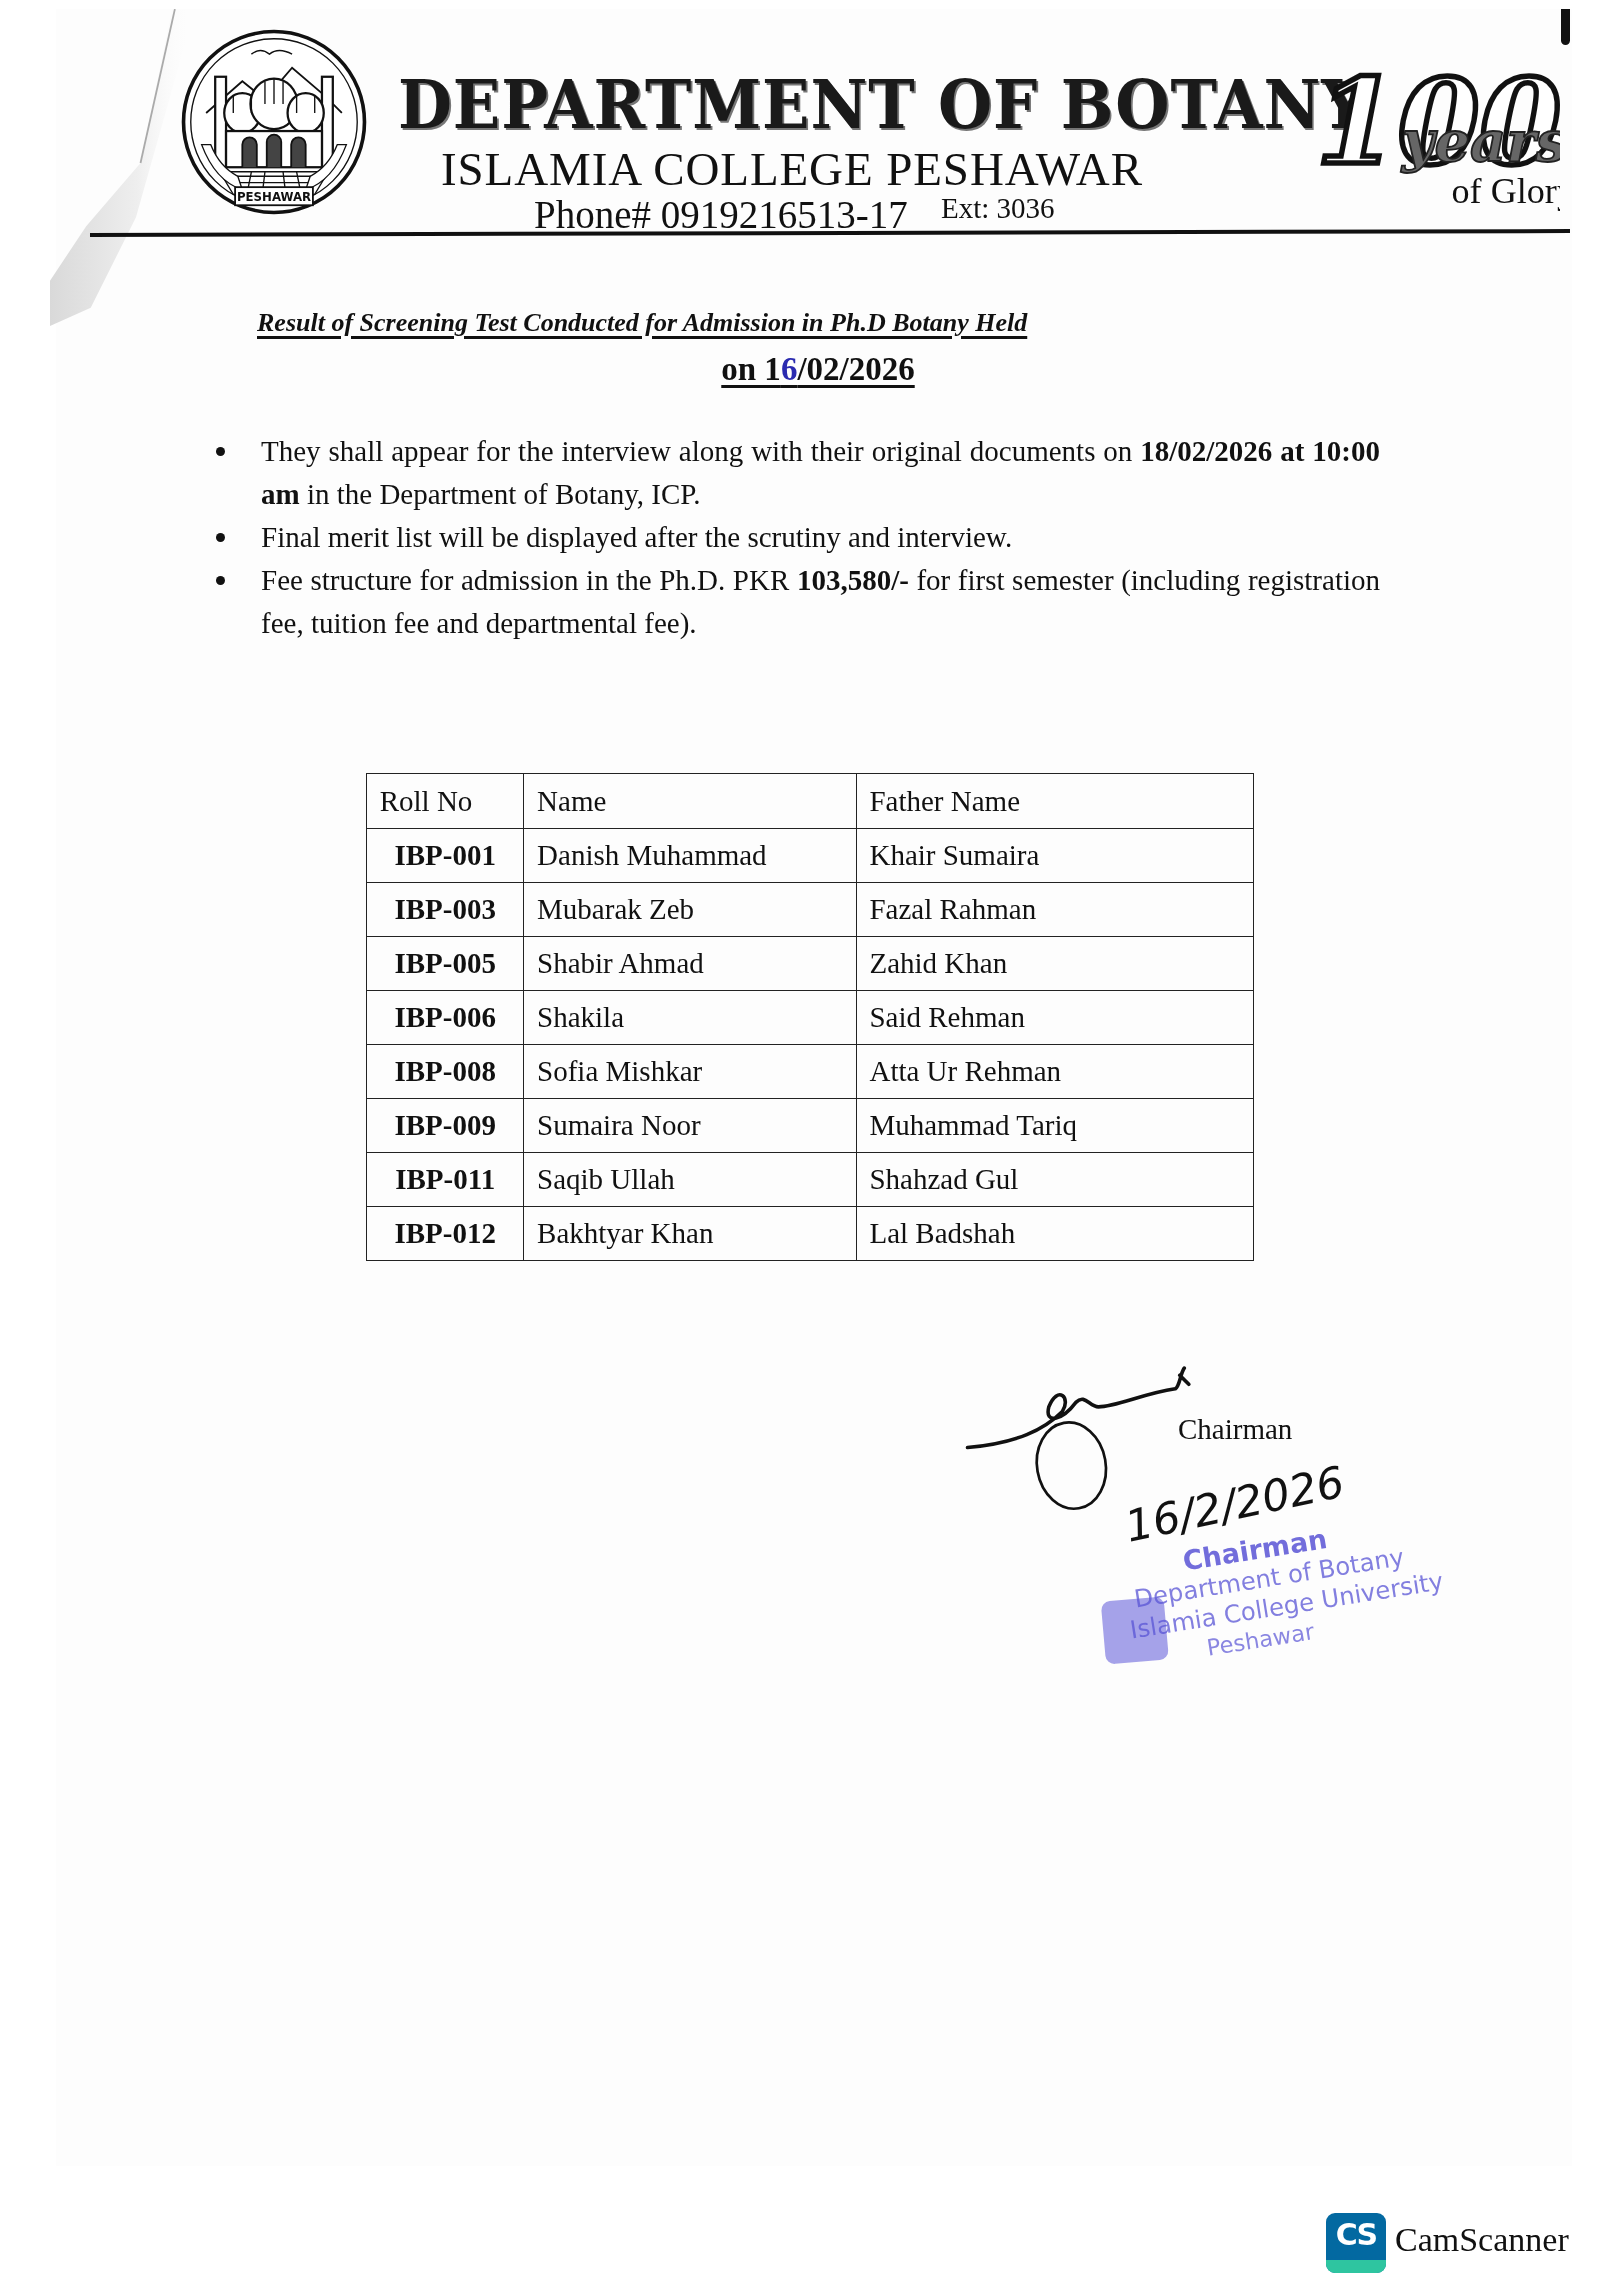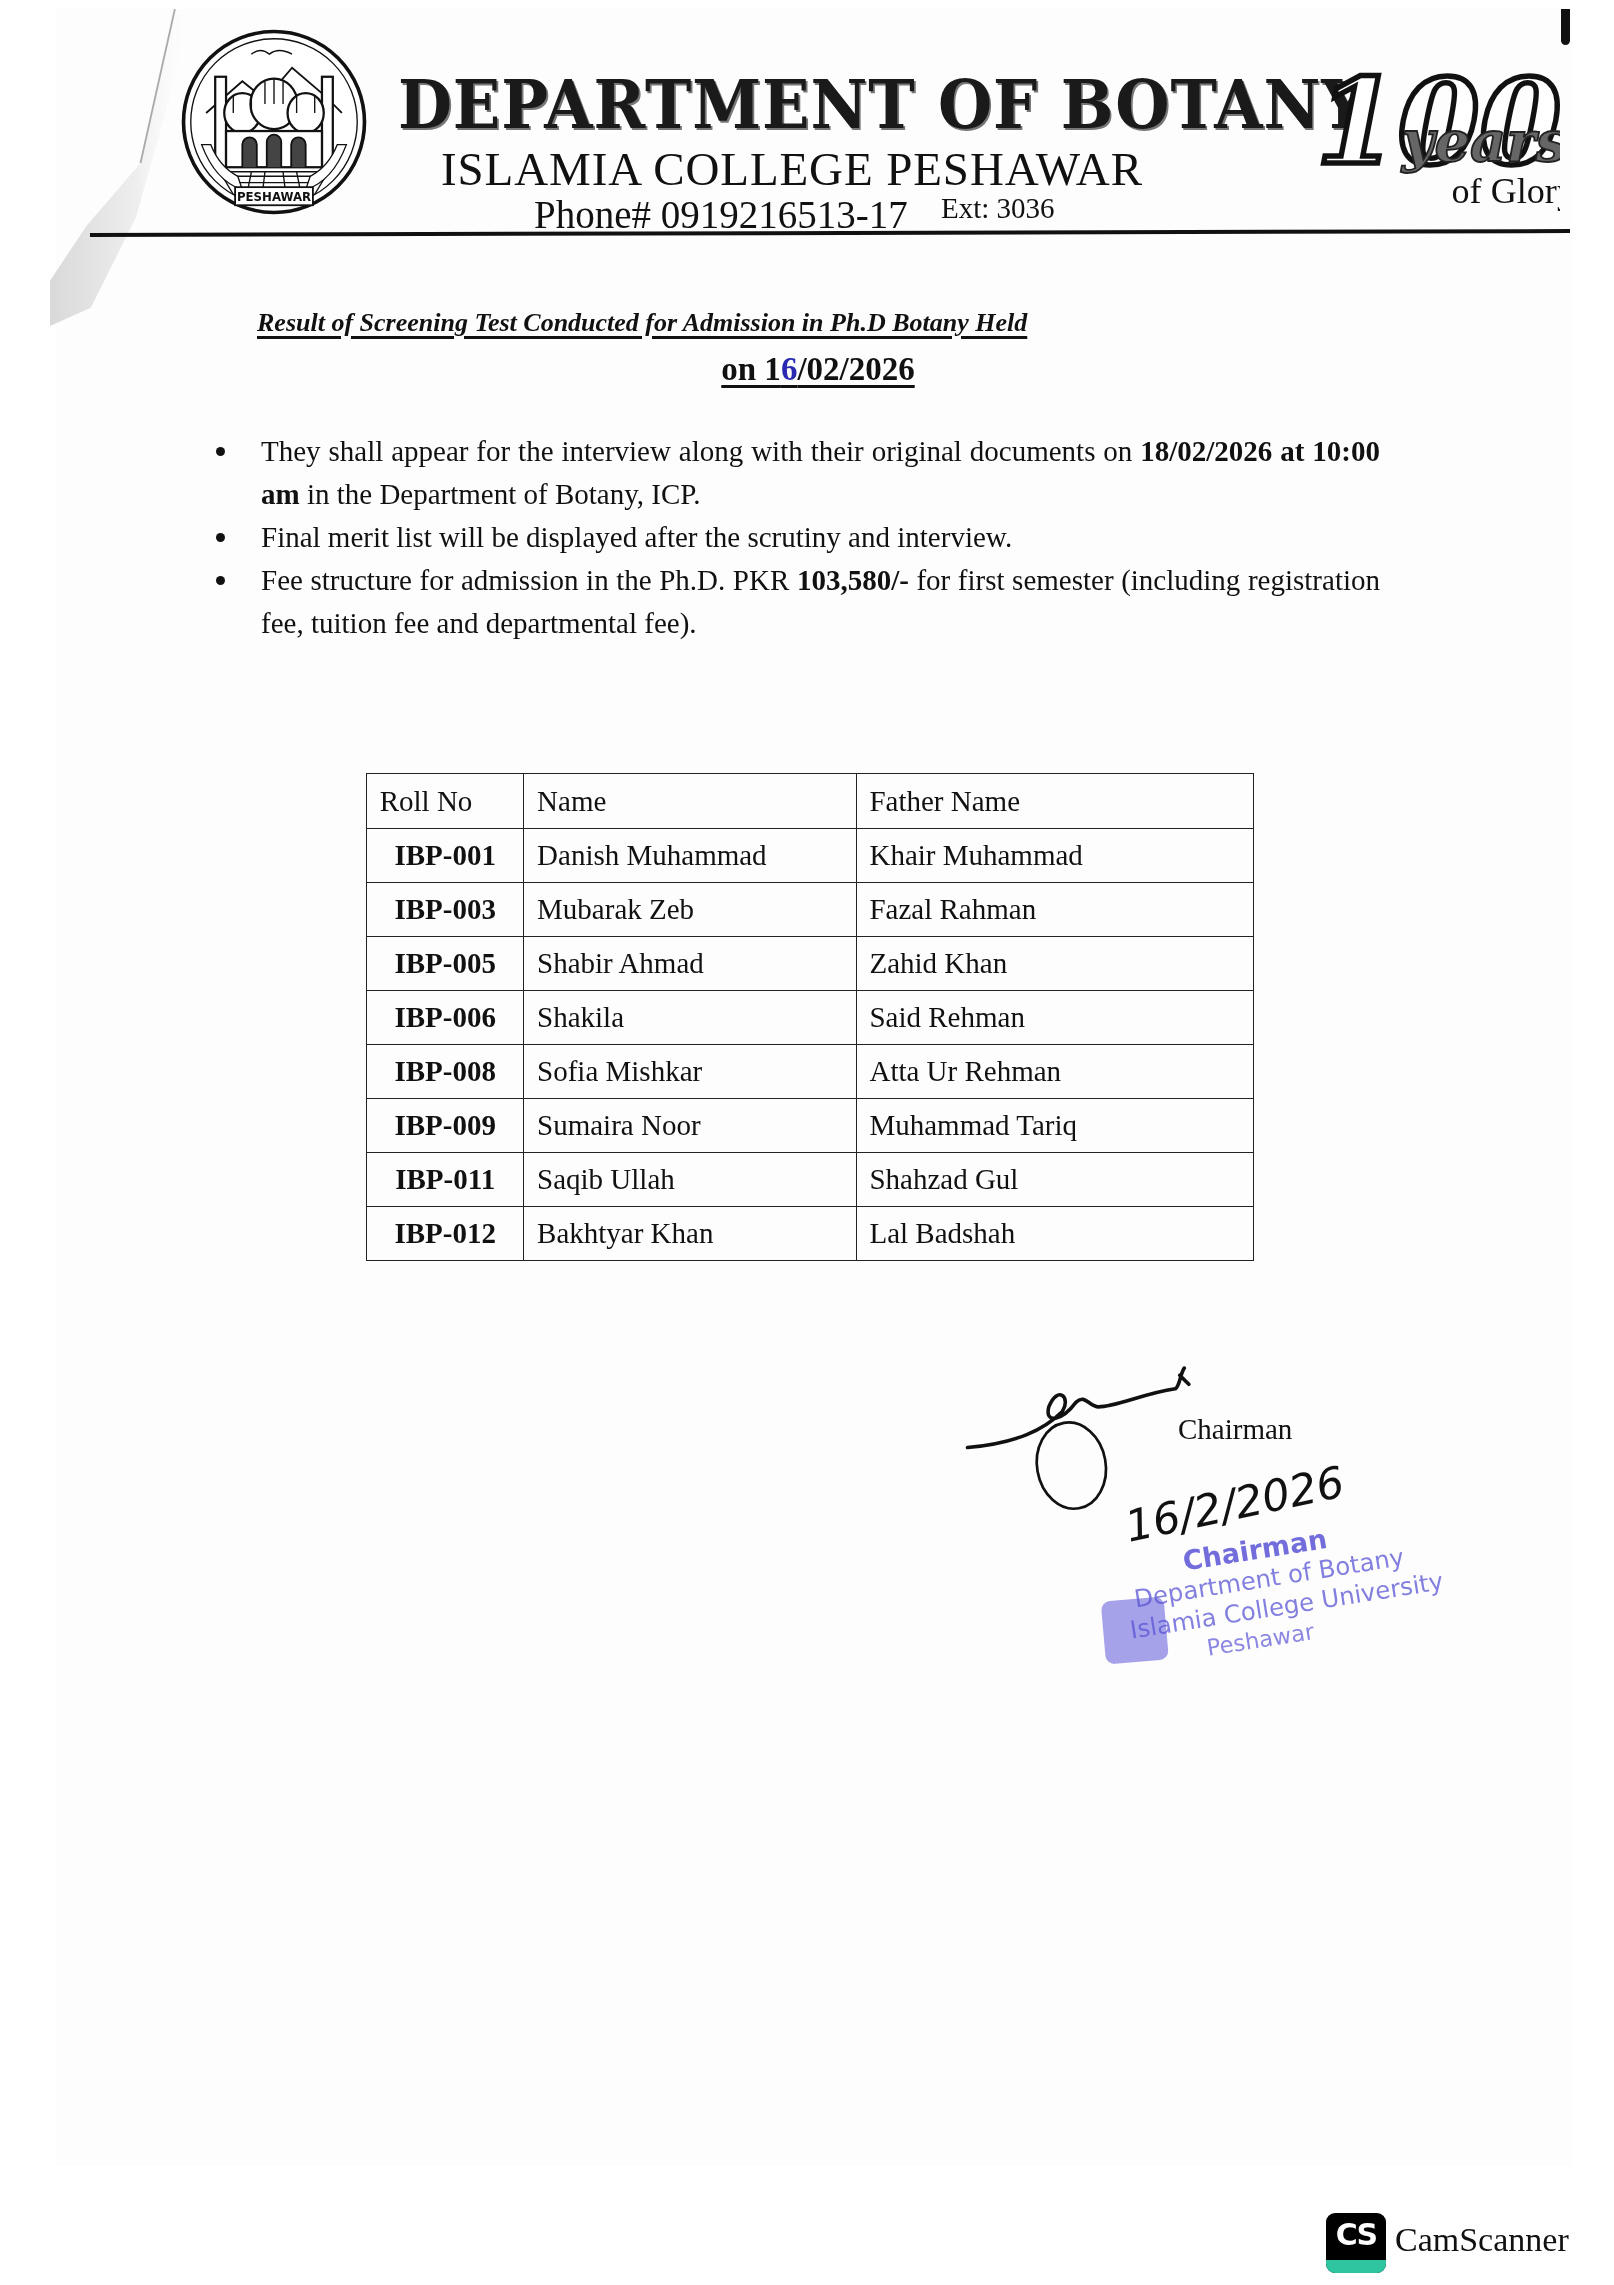--- a/index.html
+++ b/index.html
@@ -46,21 +46,21 @@
   .chairman-label { left:1178px; top:1413px; font-size:29px; }
   .handwritten-date { left:1120px; top:1465px; width:271px; height:100px; }
   .stamp { left:1090px; top:1549px; width:362px; height:145px; color:#5a55d6; font-family:"DejaVu Sans", sans-serif; transform:rotate(-9deg); transform-origin:left top; }
   .stamp .s1 { position:absolute; left:90px; top:11px; font-size:27px; font-weight:bold; opacity:0.85; }
   .stamp .s2 { position:absolute; left:36px; top:42px; font-size:24.4px; opacity:0.75; }
   .stamp .s3 { position:absolute; left:27px; top:72px; font-size:24.4px; opacity:0.75; }
   .stamp .s4 { position:absolute; left:100px; top:103px; font-size:22.6px; opacity:0.7; }
   .stamp .blob { position:absolute; left:0; top:56px; width:63px; height:63px; background:#6a66dc; opacity:0.6; border-radius:9px; transform:rotate(4deg); }
 
   
-  .cs-badge { left:1326px; top:2213px; width:60px; height:60px; border-radius:9px; overflow:hidden; background:#000000; }
+  .cs-badge { left:1326px; top:2213px; width:60px; height:60px; border-radius:9px; overflow:hidden; background:#0369a1; }
   .cs-badge .cs-text { position:absolute; left:0; top:3.6px; width:60px; text-align:center; color:#fff; font-family:"DejaVu Sans", sans-serif; font-weight:bold; font-size:30px; letter-spacing:-1.8px; }
   .cs-badge .cs-strip { position:absolute; left:0; bottom:0; width:60px; height:12.7px; background:#2ec5a0; }
   .cs-label { left:1395px; top:2221px; font-size:34px; color:#111;text-align:center; }
 </style>
 </head>
 <body>
 
 <div class="page"></div>
 
 <svg class="abs fold-shadow" viewBox="0 0 200 350">
@@ -126,21 +126,21 @@
     <tr>
       <th class="col-roll">Roll No</th>
       <th class="col-name">Name</th>
       <th class="col-father">Father Name</th>
     </tr>
   </thead>
   <tbody id="table-body">
       <tr>
         <td class="roll">IBP-001</td>
         <td>Danish Muhammad</td>
-        <td>Khair Muhammad</td>
+        <td>Khair Sumaira</td>
       </tr>
       <tr>
         <td class="roll">IBP-003</td>
         <td>Mubarak Zeb</td>
         <td>Fazal Rahman</td>
       </tr>
       <tr>
         <td class="roll">IBP-005</td>
         <td>Shabir Ahmad</td>
         <td>Zahid Khan</td>

